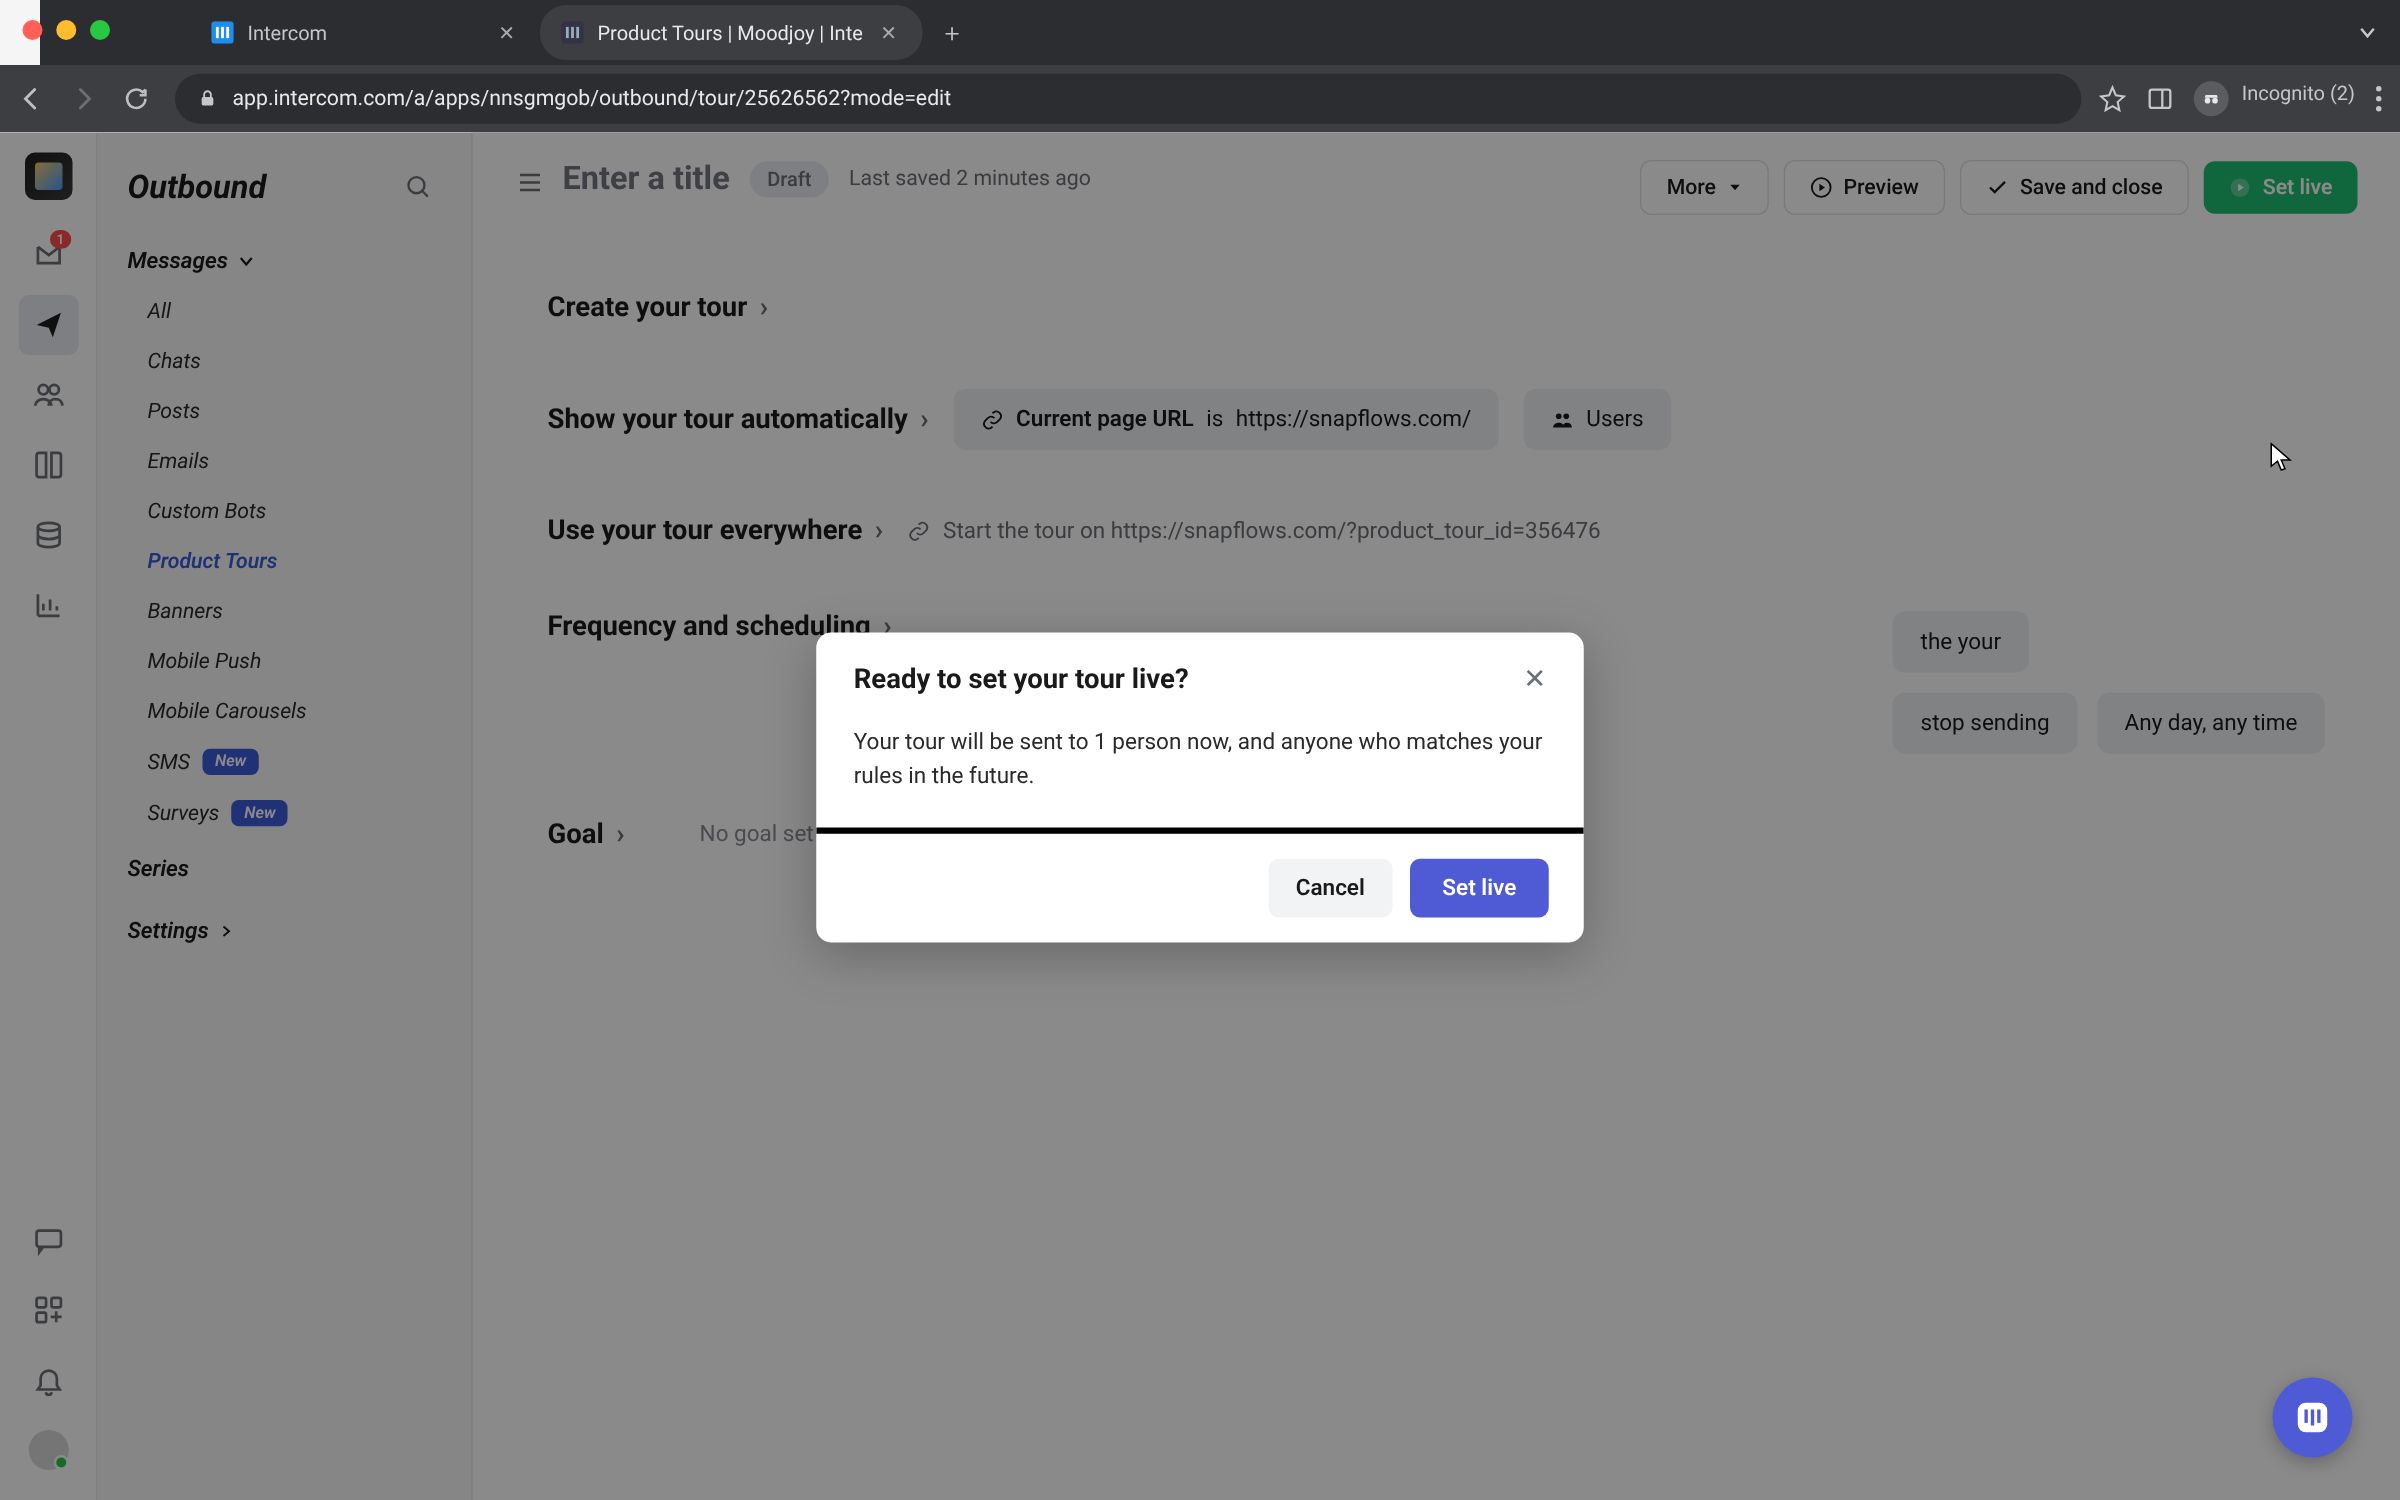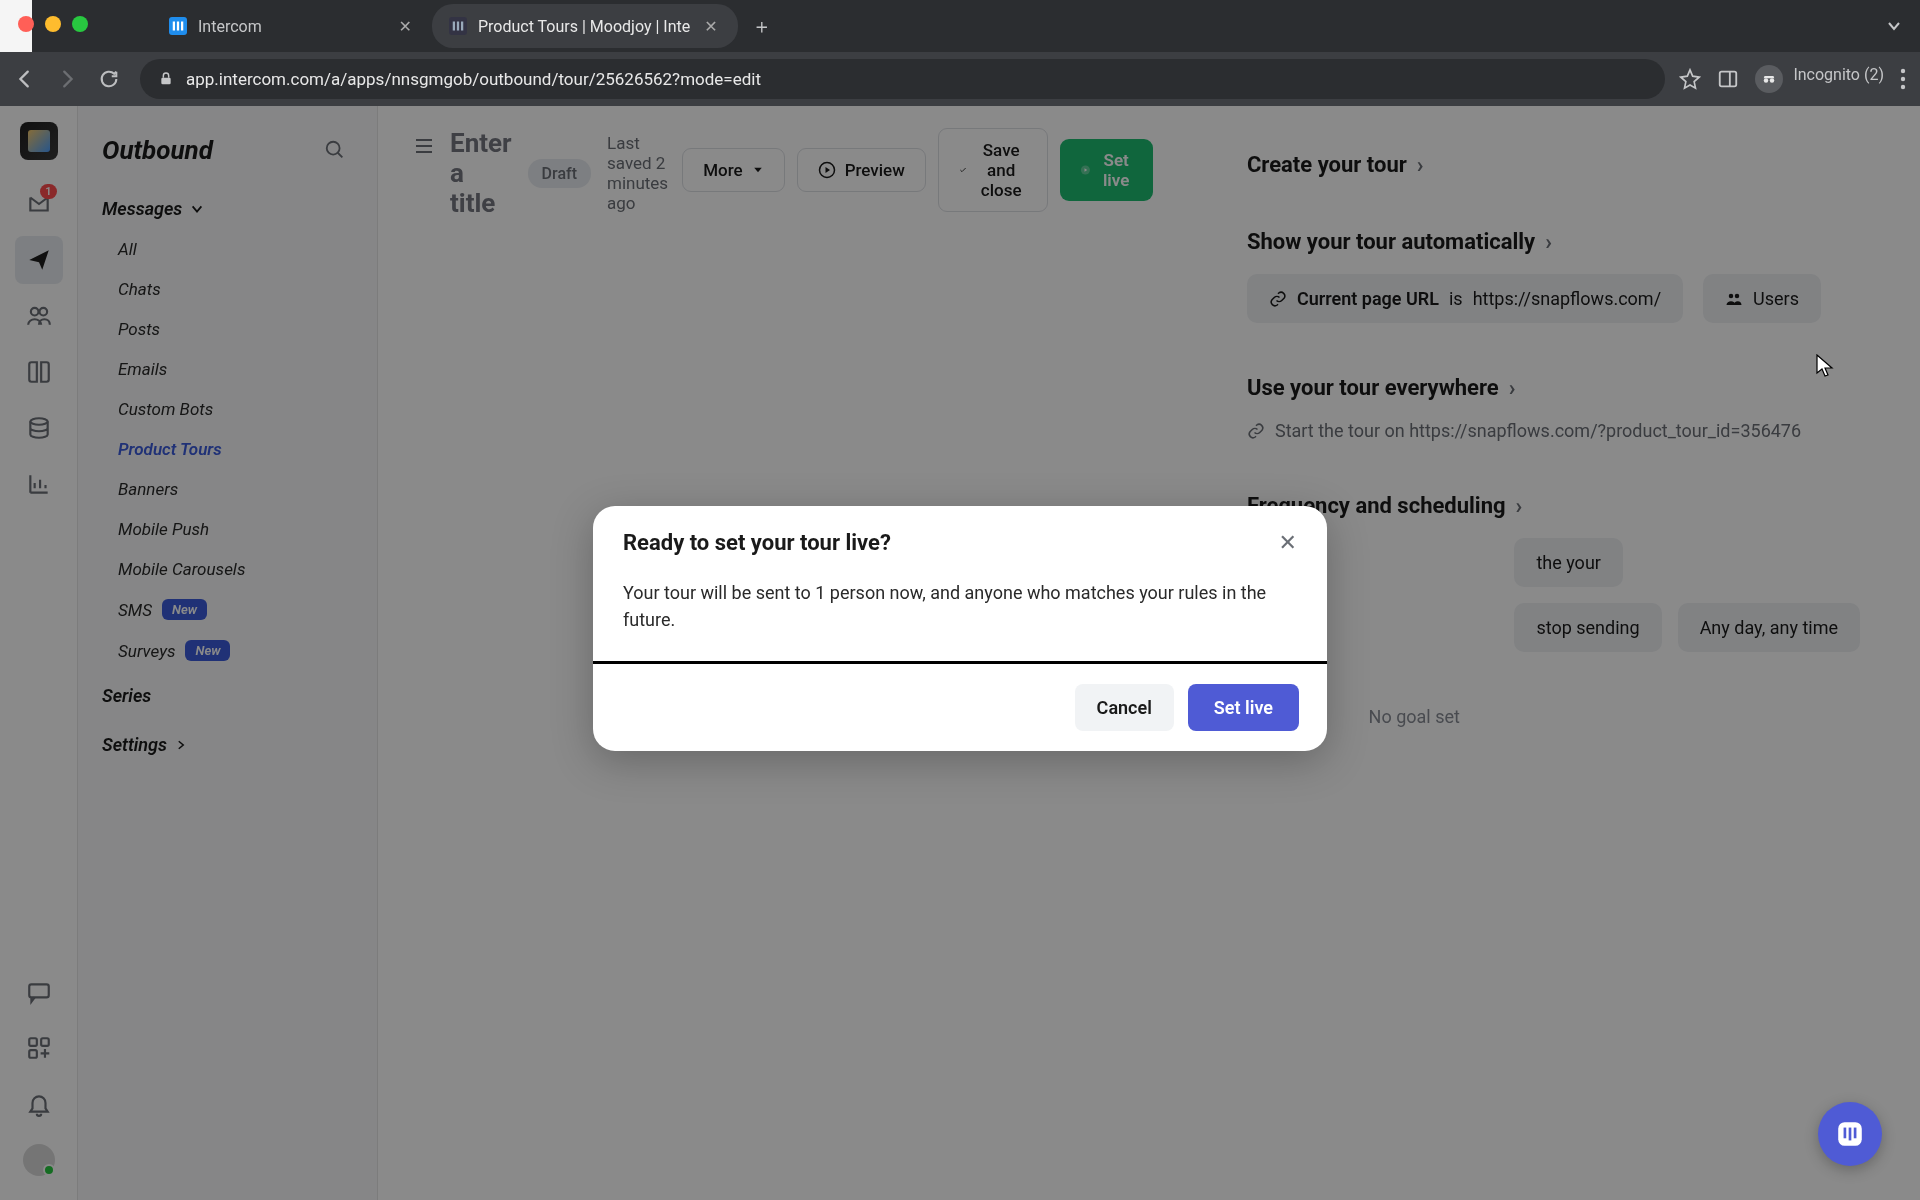--- a/index.html
+++ b/index.html
@@ -52,21 +52,21 @@
 .sidebar-head { display: flex; align-items: center; justify-content: space-between; padding: 8px 24px 20px; }
 .sidebar-title { font-size: 26px; font-weight: 700; color: #1a1a1a; }
 .search-btn { width: 36px; height: 36px; border-radius: 8px; display: flex; align-items: center; justify-content: center; color: #6b6f76; }
 .group-label { display: flex; align-items: center; gap: 8px; padding: 10px 24px; font-size: 18px; font-weight: 600; color: #1a1a1a; }
 .nav-item { padding: 10px 24px 10px 40px; font-size: 17px; color: #2a2a2a; display: flex; align-items: center; gap: 10px; }
 .nav-item.active { color: #3b5bdb; font-weight: 600; }
 .new-badge { background: #3b5bdb; color: #fff; font-size: 13px; padding: 3px 10px; border-radius: 6px; font-weight: 600; }
 .section-item { padding: 14px 24px; font-size: 18px; font-weight: 600; color: #1a1a1a; display: flex; align-items: center; gap: 8px; }
 
 
-.main { flex: 1; display: flex; flex-direction: row; }
+.main { flex: 1; display: flex; flex-direction: column; }
 .header { padding: 22px 34px 16px; display: flex; align-items: flex-start; gap: 14px; }
 .menu-toggle { margin-top: 6px; color: #6b6f76; }
 .title-block { flex: 1; }
 .title-row { display: flex; align-items: center; gap: 16px; }
 .title-text { font-size: 26px; font-weight: 700; color: #757780; }
 .draft-pill { background: #e8ebf0; color: #6b6f76; font-size: 16px; padding: 5px 14px; border-radius: 14px; font-weight: 500; }
 .saved-text { color: #6b6f76; font-size: 17px; }
 .desc-text { color: #6b6f76; font-size: 17px; margin-top: 6px; display: flex; align-items: center; gap: 8px; }
 .help-icon { width: 18px; height: 18px; border-radius: 50%; background: #6b6f76; color: #fff; display: inline-flex; align-items: center; justify-content: center; font-size: 12px; }
 .header-actions { display: flex; gap: 12px; align-items: center; }
@@ -81,26 +81,26 @@
 .section-h { font-size: 22px; font-weight: 700; color: #1a1a1a; display: flex; align-items: center; gap: 10px; }
 .chev { color: #6b6f76; }
 .pill { background: #eef0f3; border-radius: 10px; padding: 14px 22px; font-size: 18px; color: #1a1a1a; display: flex; align-items: center; gap: 10px; }
 .pill b { font-weight: 600; }
 .subtext { color: #6b6f76; font-size: 18px; display: flex; align-items: center; gap: 10px; }
 .goal-none { color: #878b94; font-size: 18px; margin-left: 40px; }
 .pill-row { display: flex; gap: 16px; margin-left: 0; flex-wrap: wrap; }
 
 
 .overlay { position: absolute; inset: 106px 0 0 0; background: rgba(0,0,0,0.46); display: flex; align-items: flex-start; justify-content: center; padding-top: 400px; }
-.modal { background: #fff; border-radius: 22px; width: 734px; box-shadow: 0 10px 40px rgba(0,0,0,0.25); overflow: hidden; }
+.modal { background: #fff; border-radius: 12px; width: 614px; box-shadow: 0 10px 40px rgba(0,0,0,0.25); overflow: hidden; }
 .modal-head { display: flex; align-items: center; justify-content: space-between; padding: 24px 30px 10px; }
 .modal-title { font-size: 22px; font-weight: 700; color: #1a1a1a; }
 .modal-close { color: #6b6f76; font-size: 22px; background: none; border: none; }
 .modal-body { padding: 14px 30px 28px; font-size: 18px; color: #2a2a2a; line-height: 1.5; }
-.modal-footer { border-top: 3px solid #000000; padding: 20px 28px; display: flex; justify-content: flex-end; gap: 14px; }
+.modal-footer { border-top: 5px solid #000000; padding: 20px 28px; display: flex; justify-content: flex-end; gap: 14px; }
 .btn-cancel { background: #f1f3f5; color: #1a1a1a; font-weight: 600; padding: 13px 22px; border-radius: 8px; border: none; font-size: 18px;}
 .btn-primary { background: #4f5bd5; color: #fff; font-weight: 600; padding: 13px 26px; border-radius: 8px; border: none; font-size: 18px; }
 
 
 .launcher { position: absolute; bottom: 34px; right: 38px; width: 64px; height: 64px; border-radius: 50%; background: #4f5bd5; display: flex; align-items: center; justify-content: center; box-shadow: 0 4px 14px rgba(0,0,0,0.25); }
 
 
 .cursor { position: absolute; top: 354px; right: 86px; font-size: 20px; color: #1a1a1a; }
 
 svg { display: block; }

